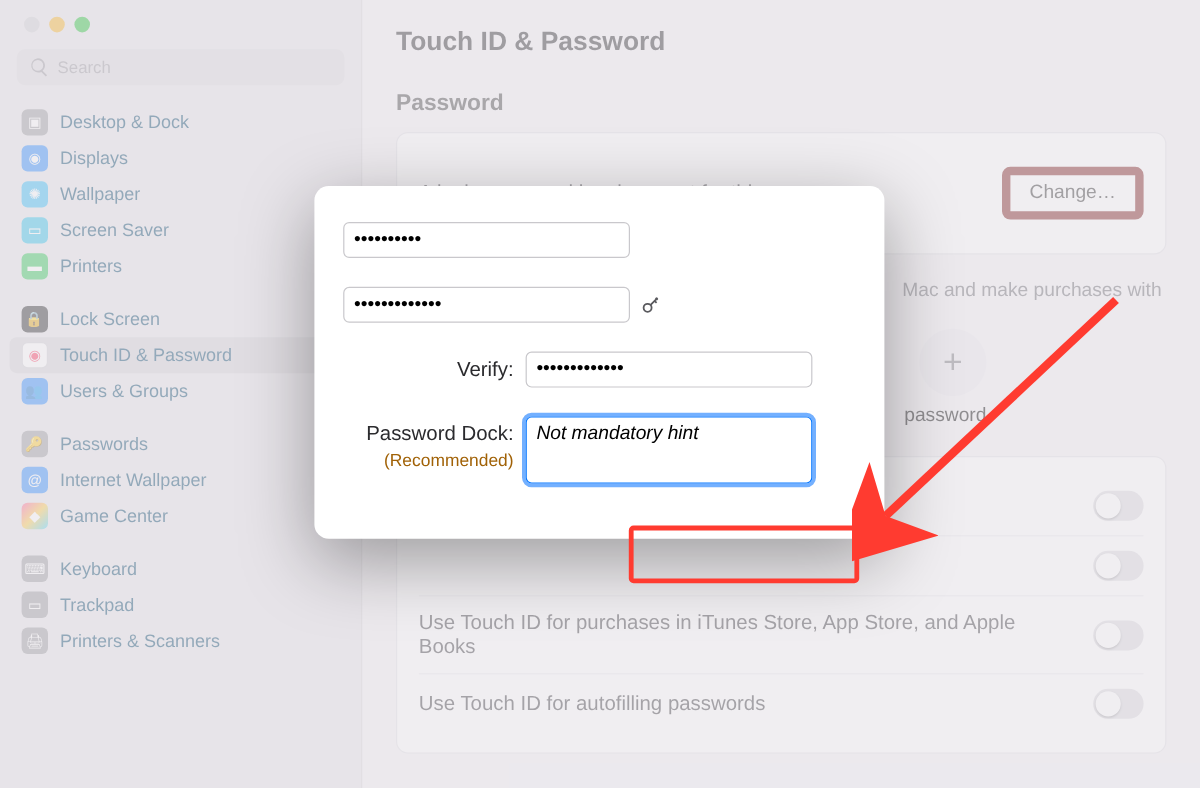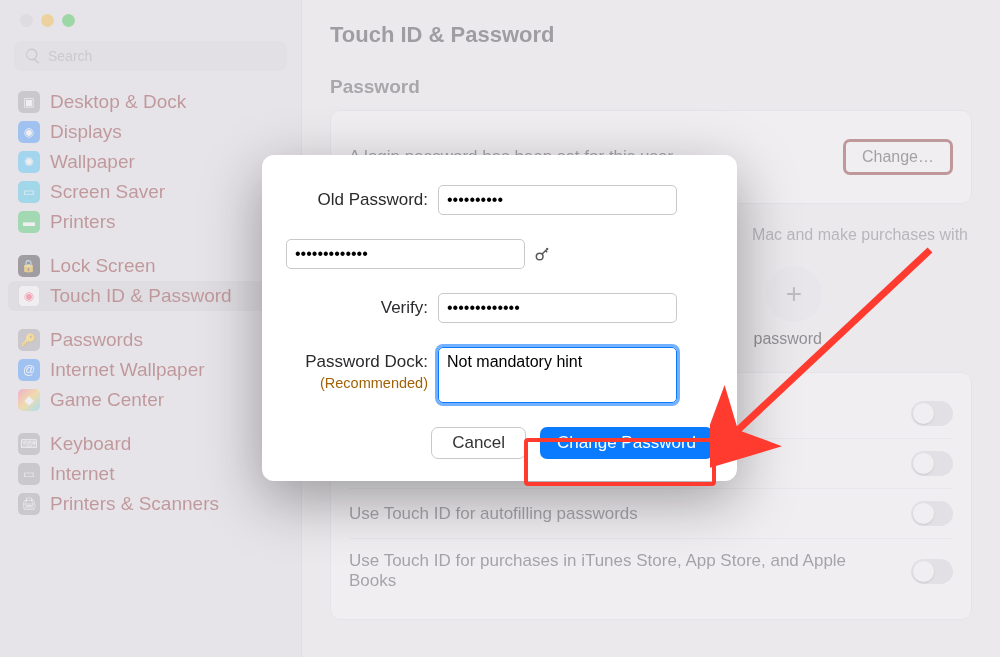--- a/index.html
+++ b/index.html
@@ -18,21 +18,21 @@
   .search-wrap { padding: 0 14px 10px 14px; }
   .search { display: flex; align-items: center; background: #dcdadf; border-radius: 7px; padding: 6px 10px; }
   .search svg { width: 18px; height: 18px; fill: #9d9ca2; }
   .search span { color: #9d9ca2; font-size: 14px; margin-left: 6px; }
 
   .nav { padding: 6px 8px; }
   .nav-group { margin-bottom: 14px; }
   .nav-item { display: flex; align-items: center; gap: 10px; padding: 4px 10px; border-radius: 6px; height: 30px; cursor: default; }
   .nav-item.active { background: #d4d2d8; }
   .nav-item .icn { width: 22px; height: 22px; border-radius: 5px; display: flex; align-items: center; justify-content: center; font-size: 12px; color: #fff; }
-  .nav-item .lbl { font-size: 19px; color: #7f1d1d; }
+  .nav-item .lbl { font-size: 15px; color: #0c4a6e; }
 
   .icn-desktop  { background:#9b9ba0; }
   .icn-displays { background:#2f8dff; }
   .icn-wall     { background:#38bdf8; }
   .icn-saver    { background:#34c3ea; }
   .icn-battery  { background:#34c759; }
   .icn-lock     { background:#2b2b2e; }
   .icn-touch    { background:#ffffff; border:1px solid #d0cfd4; }
   .icn-users    { background:#2f8dff; }
   .icn-pass     { background:#9b9ba0; }
@@ -42,41 +42,41 @@
   .icn-track    { background:#9b9ba0; }
   .icn-print    { background:#9b9ba0; }
 
   
   .content { flex: 1; background: #f3f1f5; padding: 22px 28px; overflow: hidden; }
   .content h1 { font-size: 22px; font-weight: 700; color: #2b2b2e; margin-bottom: 28px; }
   .content h2 { font-size: 19px; font-weight: 700; color: #444; margin-bottom: 12px; }
   .card { background: #fff; border: 1px solid #e3e2e6; border-radius: 10px; padding: 16px 18px; margin-bottom: 20px; }
   .row { display: flex; align-items: center; justify-content: space-between; padding: 12px 0; color: #3b3b3f; font-size: 17px; }
   .row + .row { border-top: 1px solid #ececef; }
-  .btn-plain { background: #fff; border: 3px solid #7f1d1d; border-radius: 7px; padding: 6px 16px; font-size: 16px; color: #333; }
+  .btn-plain { background: #fff; border: 7px solid #7f1d1d; border-radius: 7px; padding: 6px 16px; font-size: 16px; color: #333; }
   .desc { color: #6c6c72; font-size: 16px; line-height: 1.4; }
   .add-fp { display: flex; flex-direction: column; align-items: center; gap: 8px; margin-top: 20px; }
   .add-circle { width: 56px; height: 56px; border-radius: 50%; background: #eceaee; display: flex; align-items: center; justify-content: center; font-size: 28px; color: #7b7b80; }
   .toggle { width: 42px; height: 25px; border-radius: 20px; background: #dcdbe0; position: relative; }
   .toggle::after { content:''; position:absolute; top:2px; left:2px; width:21px; height:21px; border-radius:50%; background:#fff; box-shadow:0 1px 2px rgba(0,0,0,.3); }
 
   
   .dim { position:absolute; inset:0; background: rgba(230,228,233,0.62); }
 
   
   .dialog { position:absolute; left:262px; top:155px; width:475px; background:#fff; border-radius:12px; box-shadow: 0 18px 60px rgba(0,0,0,.35); padding: 30px 24px 22px 24px; }
   .form-row { display: flex; align-items: flex-start; margin-bottom: 24px; }
   .form-row:last-of-type { margin-bottom: 18px; }
   .form-lbl { width: 152px; text-align: right; padding-right: 10px; font-size: 17px; color: #2b2b2e; line-height: 1.25; padding-top: 4px; }
   .form-lbl .sub { font-size: 14.5px; color: #a16207; }
   .form-ctl { flex: 1; display: flex; align-items: center; gap: 8px; }
   .form-ctl input[type=password], .form-ctl textarea, .form-ctl input[type=text] {
     width: 239px; border: 1px solid #c9c8cc; border-radius: 5px; padding: 5px 8px; font-size: 16px; font-family: inherit;
   }
-  .form-ctl textarea { height: 56px; resize: none; }
+  .form-ctl textarea { height: 56px; resize: none; font-style: italic; }
   .form-ctl.focused textarea { outline: 3px solid rgba(0,112,255,.55); outline-offset: 0; border-color:#0a7aff; }
   .key-icon { width:20px; height:20px; color:#5a5a5e; }
 
   .dlg-actions { display:flex; justify-content: flex-end; gap: 14px; padding-left: 140px; }
   .btn-cancel { background:#fff; border:1px solid #c9c8cc; border-radius:7px; padding: 5px 20px; font-size:17px; color:#333; }
   .btn-primary { background:#0a7aff; color:#fff; border:none; border-radius:7px; padding:6px 17px; font-size:17px; font-weight:500; }
   .highlight-box { position:absolute; border:4px solid #ff3b30; border-radius:4px; pointer-events:none; }
 
   
   .arrow-svg { position:absolute; pointer-events:none; }
@@ -127,20 +127,24 @@
       </div>
       <div class="nav-group">
         <div class="nav-item">
             <span class="icn icn-lock">🔒</span>
             <span class="lbl">Lock Screen</span>
           </div>
         <div class="nav-item active">
             <span class="icn icn-touch" style="color:#ff3b60">◉</span>
             <span class="lbl">Touch ID &amp; Password</span>
           </div>
+        <div class="nav-item">
+            <span class="icn icn-users">👥</span>
+            <span class="lbl">Users &amp; Groups</span>
+          </div>
       </div>
       <div class="nav-group">
         <div class="nav-item">
             <span class="icn icn-pass">🔑</span>
             <span class="lbl">Passwords</span>
           </div>
         <div class="nav-item">
             <span class="icn icn-internet">@</span>
             <span class="lbl">Internet Wallpaper</span>
           </div>
@@ -149,21 +153,21 @@
             <span class="lbl">Game Center</span>
           </div>
       </div>
       <div class="nav-group">
         <div class="nav-item">
             <span class="icn icn-kbd">⌨</span>
             <span class="lbl">Keyboard</span>
           </div>
         <div class="nav-item">
             <span class="icn icn-track">▭</span>
-            <span class="lbl">Internet</span>
+            <span class="lbl">Trackpad</span>
           </div>
         <div class="nav-item">
             <span class="icn icn-print">🖨</span>
             <span class="lbl">Printers &amp; Scanners</span>
           </div>
       </div>
     </div>
   </div>
 
   <div class="content">
@@ -184,35 +188,34 @@
     <div class="card" style="margin-top:24px;">
       <div class="row">
           <span></span>
           <span class="toggle"></span>
         </div>
       <div class="row">
           <span></span>
           <span class="toggle"></span>
         </div>
       <div class="row">
+          <span style="max-width:520px">Use Touch ID for purchases in iTunes Store, App Store, and Apple Books</span>
+          <span class="toggle"></span>
+        </div>
+      <div class="row">
           <span>Use Touch ID for autofilling passwords</span>
           <span class="toggle"></span>
         </div>
-      <div class="row">
-          <span style="max-width:520px">Use Touch ID for purchases in iTunes Store, App Store, and Apple Books</span>
-          <span class="toggle"></span>
-        </div>
     </div>
   </div>
 
   <div class="dim"></div>
 
   <div class="dialog">
     <div class="form-row">
-      <div class="form-lbl">Old Password:</div>
       <div class="form-ctl">
           <input type="text" value="••••••••••" style="">
         </div>
     </div>
     <div class="form-row">
       <div class="form-ctl">
         <input type="text" value="•••••••••••••" style="">
         <svg class="key-icon" viewBox="0 0 24 24" fill="none" stroke="currentColor" stroke-width="1.8">
             <circle cx="8" cy="15" r="4"></circle>
             <path d="M11 12l7-7m-3 3l2 2m-1-5l2 2"></path>
@@ -225,24 +228,20 @@
           <input type="text" value="•••••••••••••" style="">
         </div>
     </div>
     <div class="form-row">
       <div class="form-lbl">
         <span>Password Dock:</span><br><span class="sub">(Recommended)</span>
       </div>
       <div class="form-ctl focused">
           <textarea style="">Not mandatory hint</textarea>
         </div>
-    </div>
-    <div class="dlg-actions">
-      <button class="btn-cancel">Cancel</button>
-      <button class="btn-primary">Change Password</button>
     </div>
 
     <div class="highlight-box" style="left:262px; top:283px; width:192px; height:48px;"></div>
   </div>
 
   <svg class="arrow-svg" style="left:710px; top:240px; width:250px; height:230px;" viewBox="0 0 250 230">
     <defs>
       <marker id="ah" markerWidth="14" markerHeight="14" refX="3" refY="6" orient="auto">
         <path d="M0,0 L12,6 L0,12 L3,6 z" fill="#ff3b30"></path>
       </marker>

